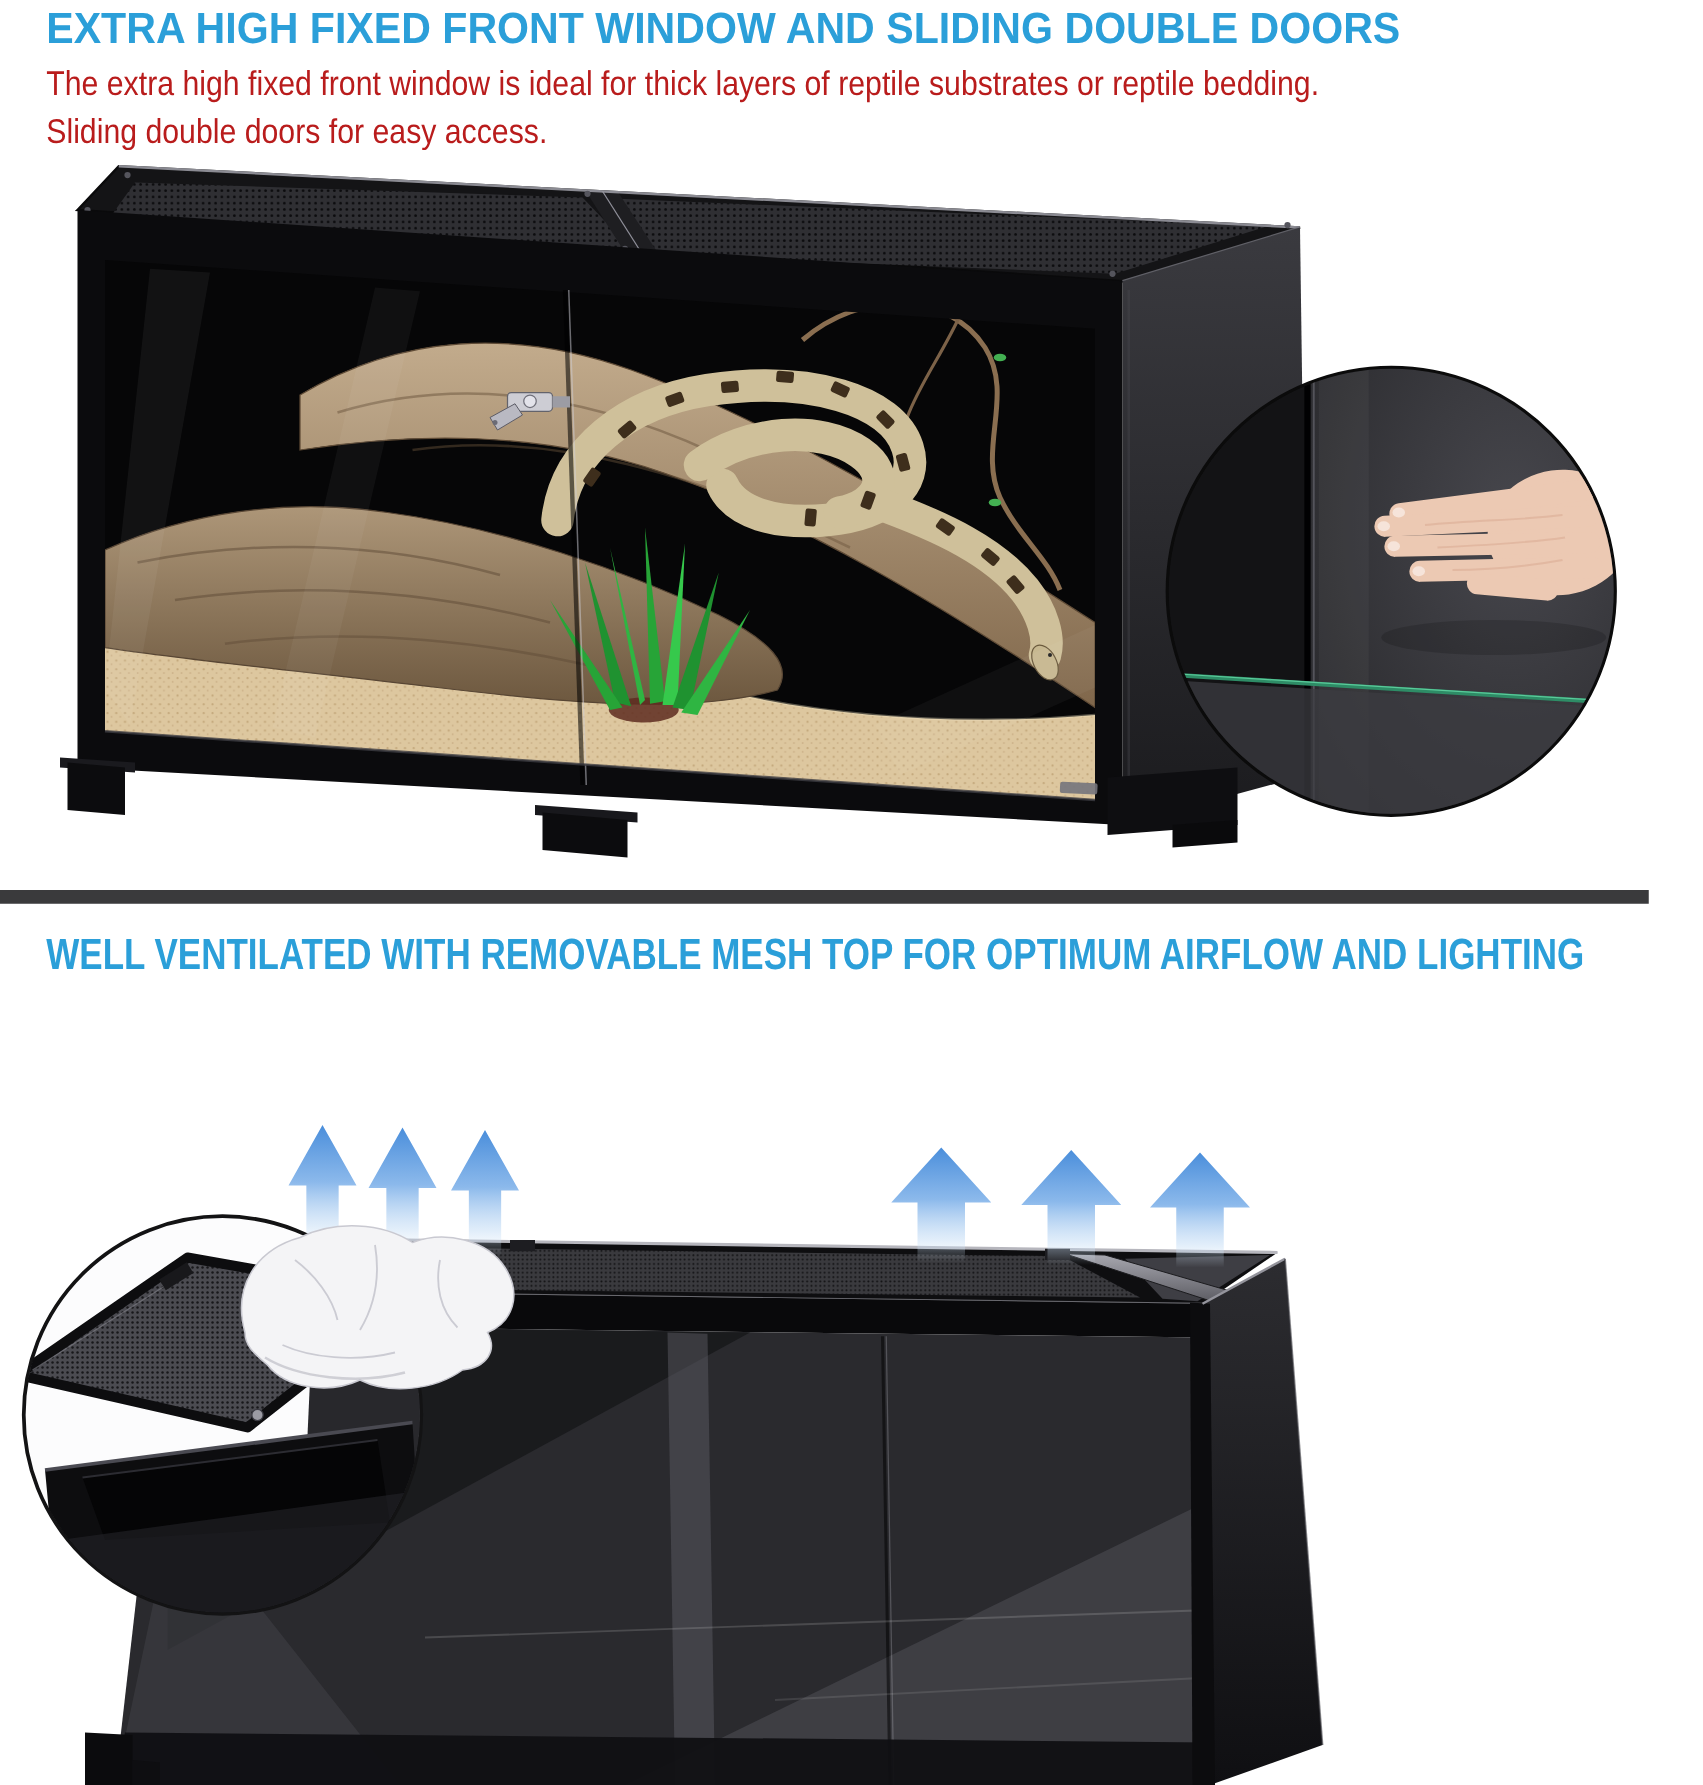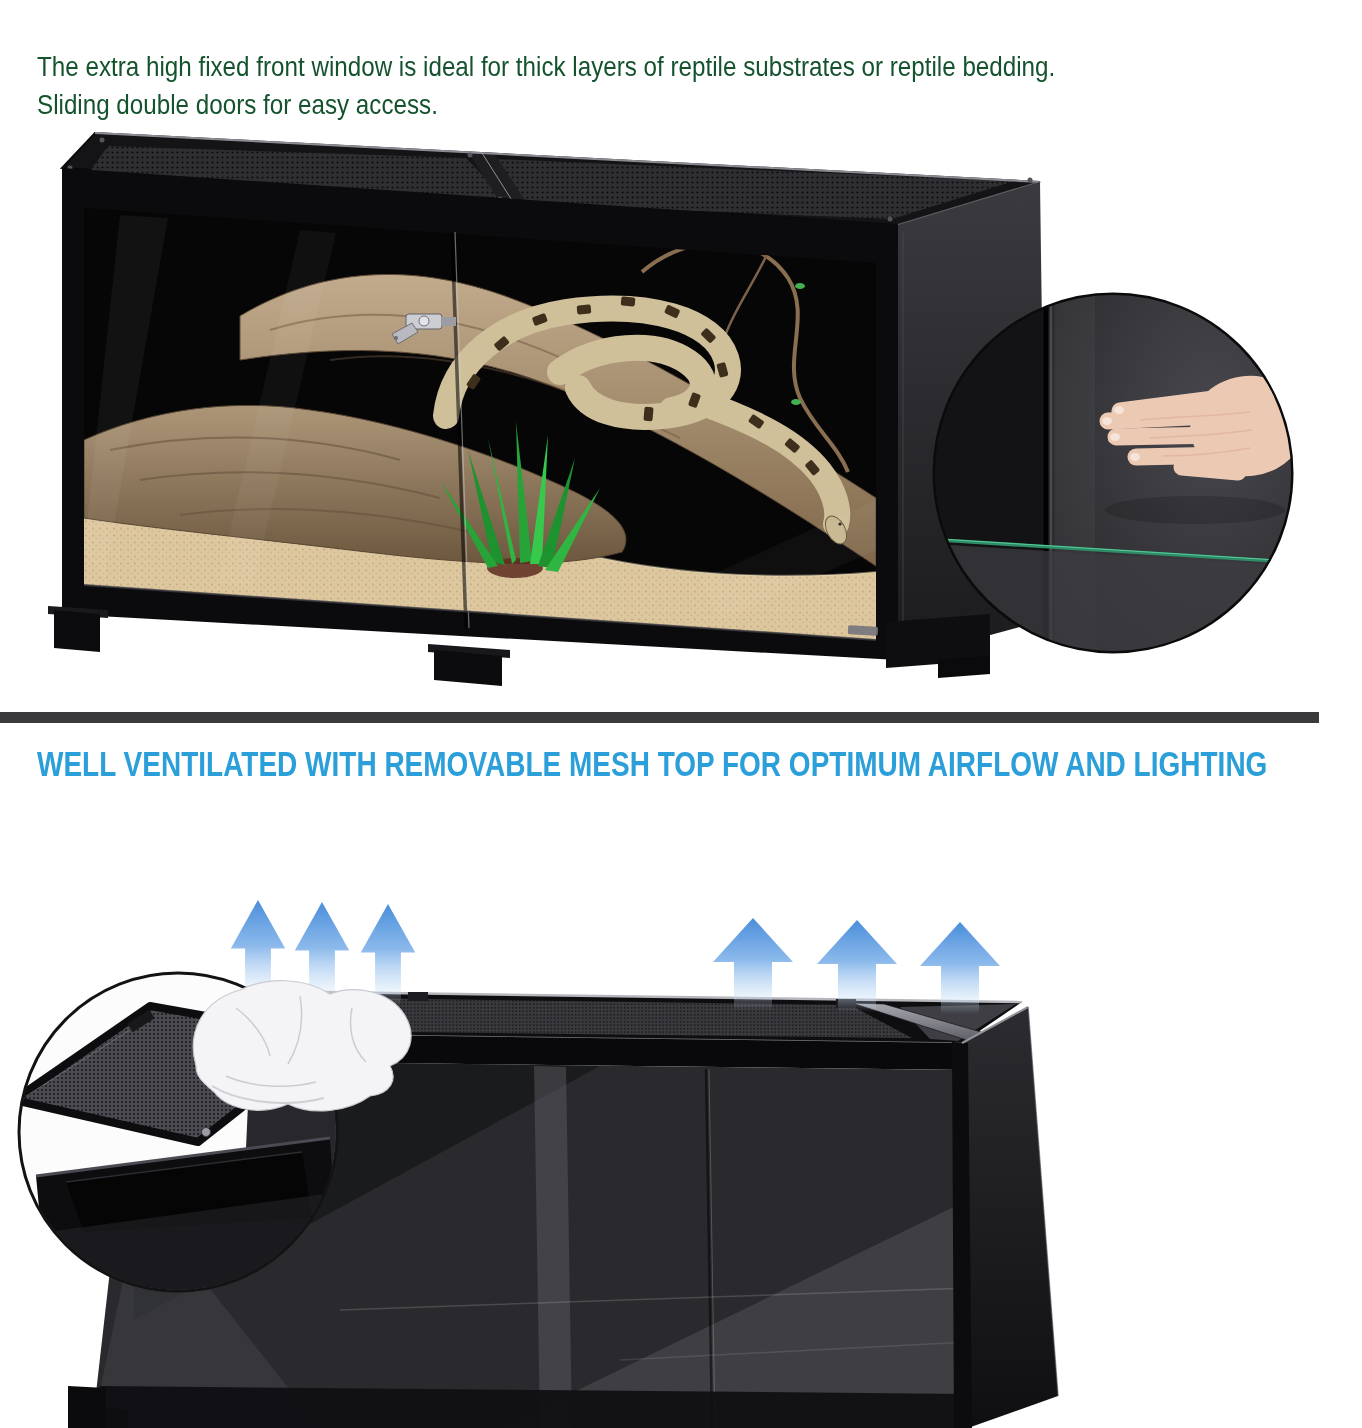--- a/index.html
+++ b/index.html
@@ -3,32 +3,35 @@
 <meta charset="utf-8">
 <style>
   html,body{margin:0;padding:0;background:#fff;}
   .page{position:relative;width:1362px;height:1428px;background:#fff;overflow:hidden;
         font-family:"Liberation Sans",sans-serif;}
   .headline{position:absolute;left:37px;color:var(--accent,#2b9fd9);font-weight:bold;
             font-size:35px;white-space:nowrap;}
   .headline>span{display:inline-block;transform-origin:0 50%;}
   #h1{top:3px}   #h1>span{transform:scaleX(.94);}
   #h2{top:744px} #h2>span{transform:scaleX(.80);}
-  .para{position:absolute;left:37px;color:#14532d;font-size:27.5px;line-height:38px;}
+  .para{position:absolute;left:37px;color:#b91c1c;font-size:27.5px;line-height:38px;}
   .para .line{display:block;transform:scaleX(.88);transform-origin:0 50%;white-space:nowrap;}
   #p1{top:48px} #p2{top:791px}
   .divider{position:absolute;left:0;top:712px;width:1319px;height:11px;background:#3a3a3c;}
   .fig{position:absolute;left:0;}
   #fig1{top:120px} #fig2{top:880px}
 </style>
 </head>
 <body>
 
 <div class="page" style="--accent: #2b9fd9;">
 
+  <div class="headline" id="h1">
+    <span>EXTRA HIGH FIXED FRONT WINDOW AND SLIDING DOUBLE DOORS</span>
+  </div>
   <div class="para" id="p1">
     <span class="line">The extra high fixed front window is ideal for thick layers of reptile substrates or reptile bedding.</span>
     <span class="line">Sliding double doors for easy access.</span>
   </div>
 
   <svg class="fig" id="fig1" width="1362" height="592" viewBox="0 0 1362 592">
     <defs>
       <pattern id="mesh1" width="5" height="5" patternUnits="userSpaceOnUse">
         <rect width="5" height="5" fill="#2f2f33"></rect>
           <circle cx="2.5" cy="2.5" r="1.1" fill="#0b0b0d"></circle>

